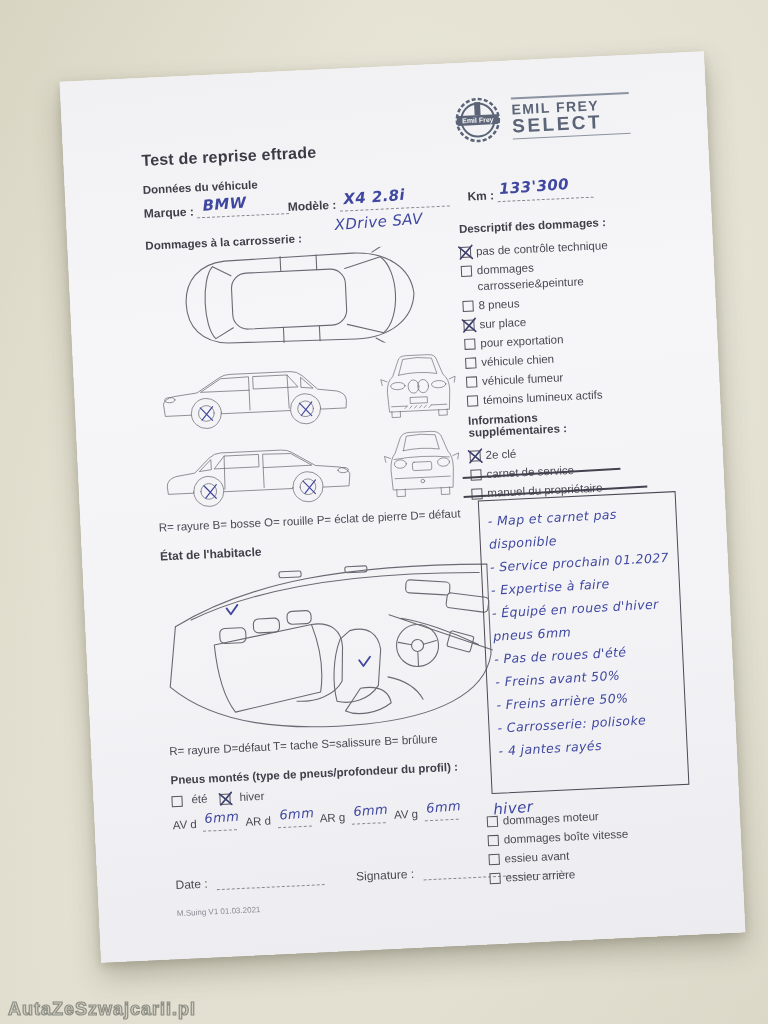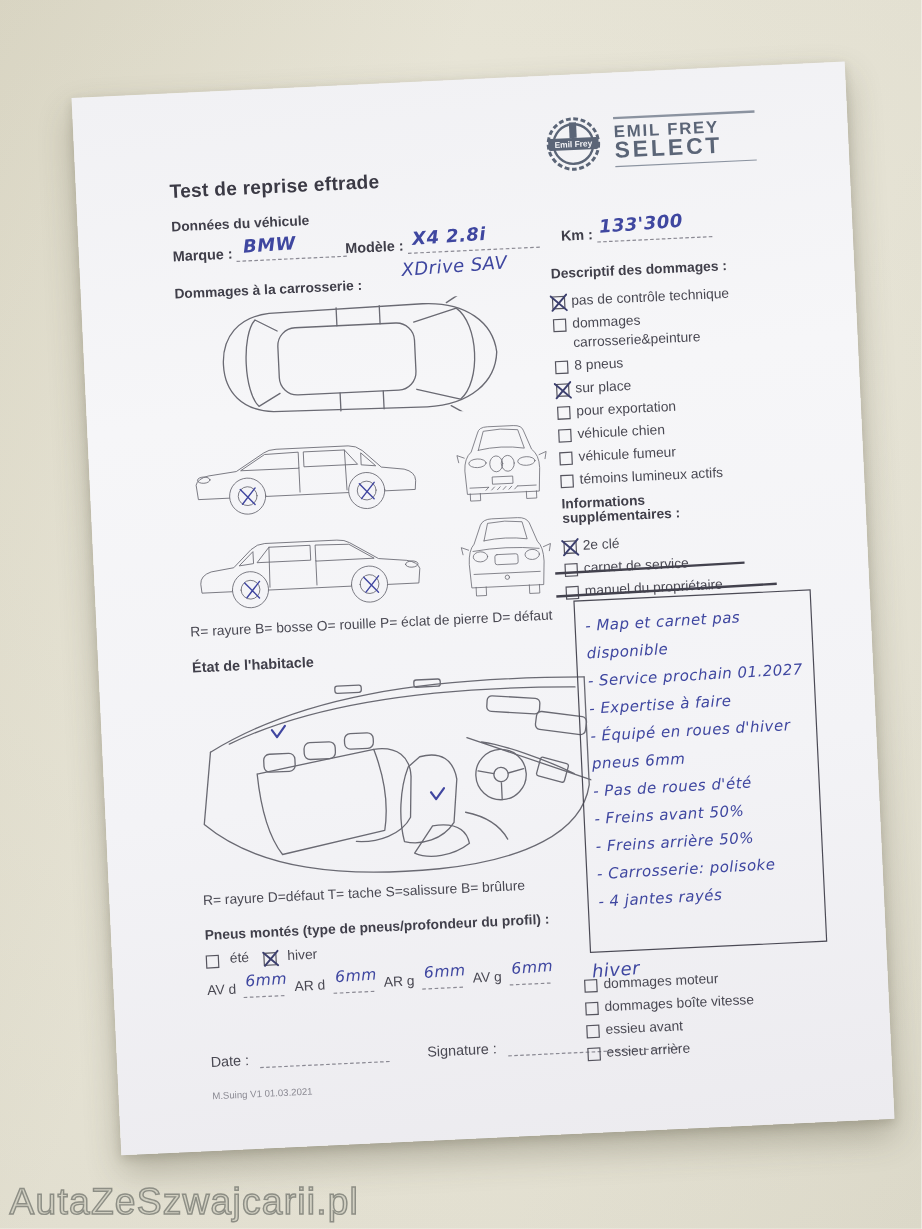--- a/index.html
+++ b/index.html
@@ -3,21 +3,21 @@
 <meta charset="utf-8">
 <style>
   html,body{margin:0;padding:0;}
   body{
     width:768px;height:1024px;position:relative;overflow:hidden;
     background:linear-gradient(110deg,#ddd9c6 0%,#eae7d8 35%,#e9e6d7 70%,#e3e0d0 100%);
     font-family:"Liberation Sans",sans-serif;
   }
   .desk-shade{position:absolute;inset:0;background:radial-gradient(120% 90% at 50% 40%,rgba(255,255,255,.12),rgba(120,115,95,.10));}
   .watermark{
-    position:absolute;left:8px;bottom:4px;font-size:31px;font-weight:normal;letter-spacing:1px;
+    position:absolute;left:8px;bottom:4px;font-size:18px;font-weight:bold;letter-spacing:1px;
     color:rgba(190,190,178,.45);-webkit-text-stroke:1.2px #8d8e85;text-stroke:1.2px #8d8e85;
   }
   .paper{
     position:absolute;left:80px;top:66px;width:645px;height:882px;
     transform:rotate(-2.7deg);
     background:linear-gradient(175deg,#f1f1f4 0%,#f6f6f8 30%,#f3f3f6 65%,#ecebef 100%);
     box-shadow:0 14px 28px rgba(70,65,45,.30),0 3px 8px rgba(70,65,45,.18);
   }
   .abs{position:absolute;}
   .pen{font-family:"DejaVu Sans",sans-serif;font-style:italic;color:#3f47a0;letter-spacing:.4px;}

